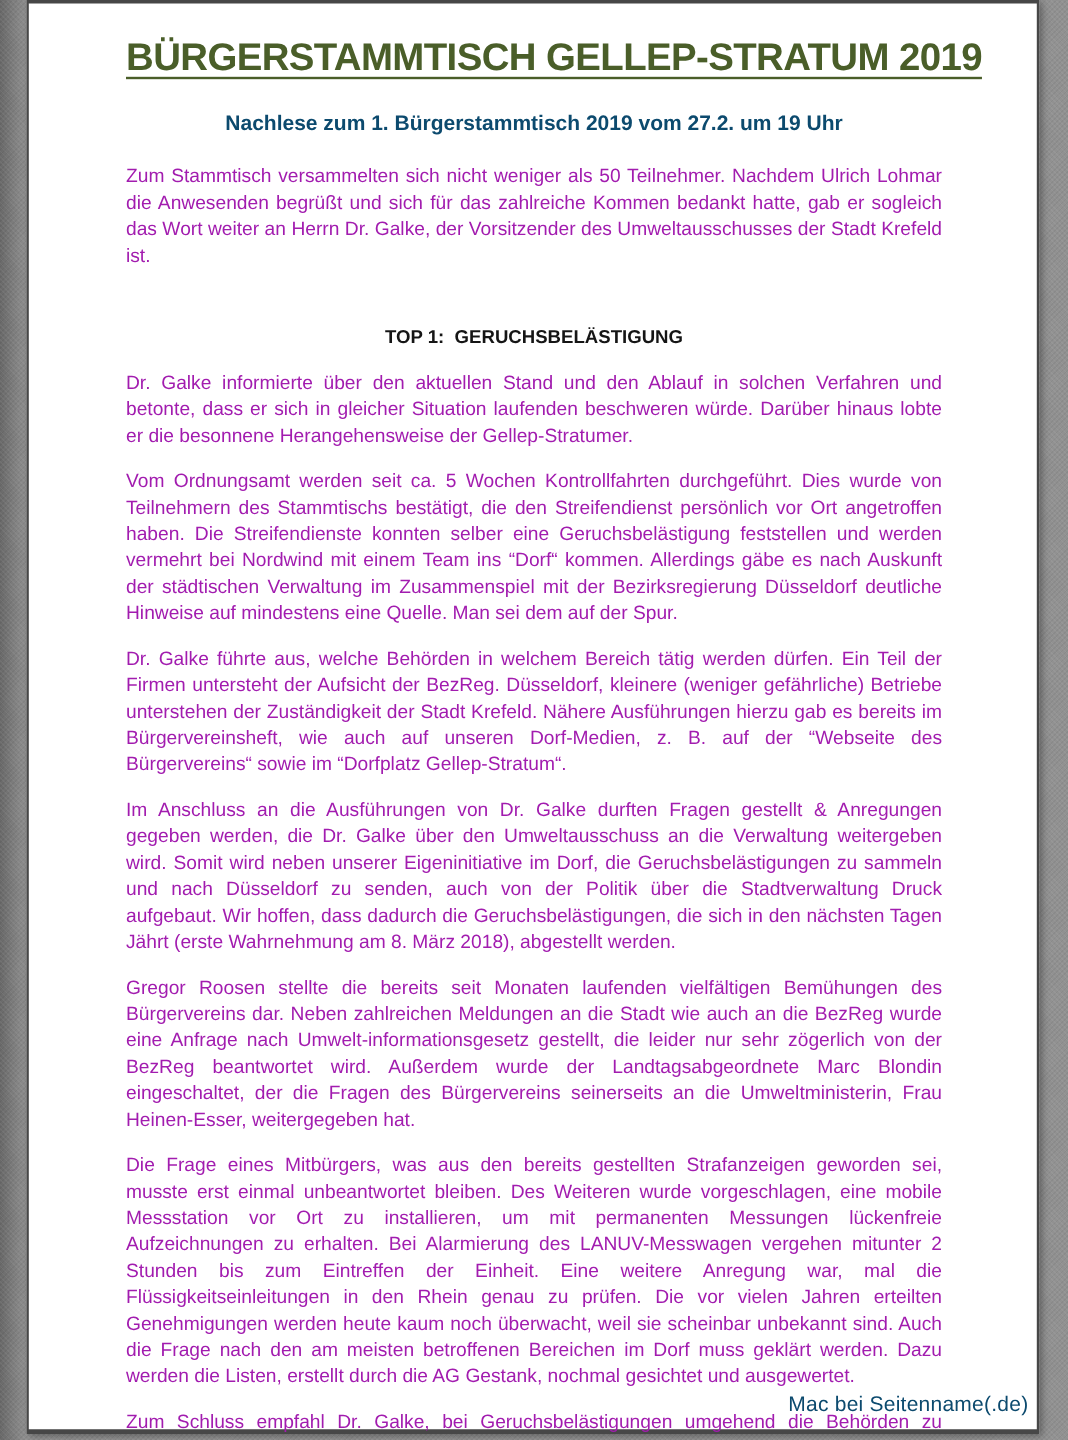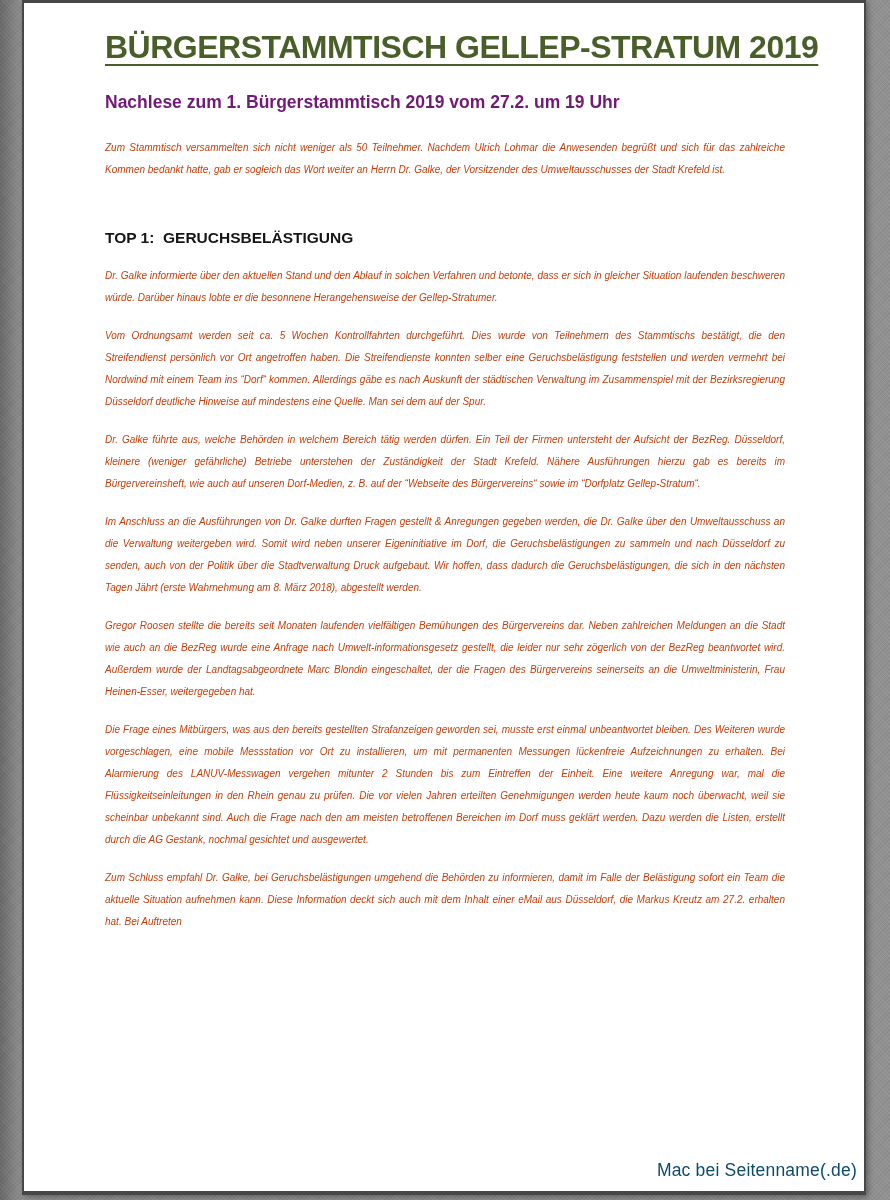--- a/index.html
+++ b/index.html
@@ -39,41 +39,41 @@
     font-weight: bold;
     letter-spacing: -0.5px;
     white-space: nowrap;
     color: var(--accent);
     text-decoration: underline;
     text-decoration-thickness: 2px;
     text-underline-offset: 6px;
   }
   .subtitle {
     margin: 26px 0 0 0;
-    text-align: left;
+    text-align: center;
     font-size: 17.5px;
     font-weight: bold;
-    color: #701a75;
+    color: #0c4a6e;
   }
   .para {
     margin: 16px 0 0 0;
-    font-size: 10px;
+    font-size: 16px;
     line-height: 22px;
     text-align: justify;
-    color: #c2410c;
-    font-style: italic;
+    color: #a21caf;
   }
   .para.first { margin-top: 24px; }
   .section-heading {
     margin: 46px 0 0 0;
     font-size: 15.5px;
     line-height: 22px;
     font-weight: bold;
     color: #151515;
     white-space: pre-wrap;
+    text-align: center;
   }
   .watermark {
     position: absolute;
     right: 7px; bottom: 10px;
     font-size: 17.5px;
     color: #0c4a6e;
     letter-spacing: 0.2px;
   }
 </style>
 </head>

